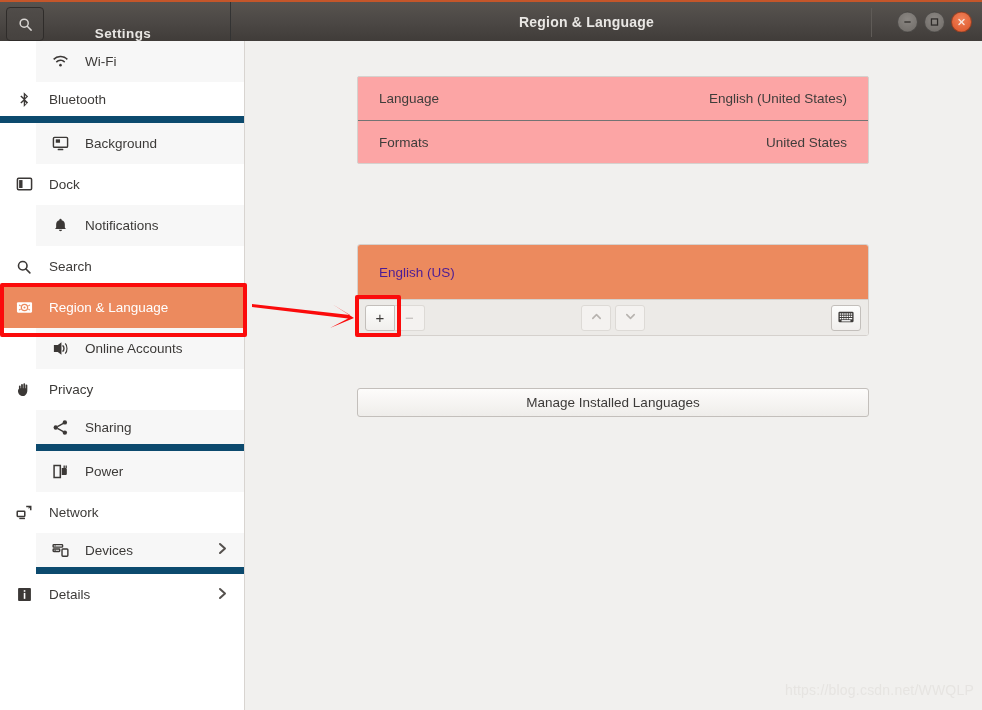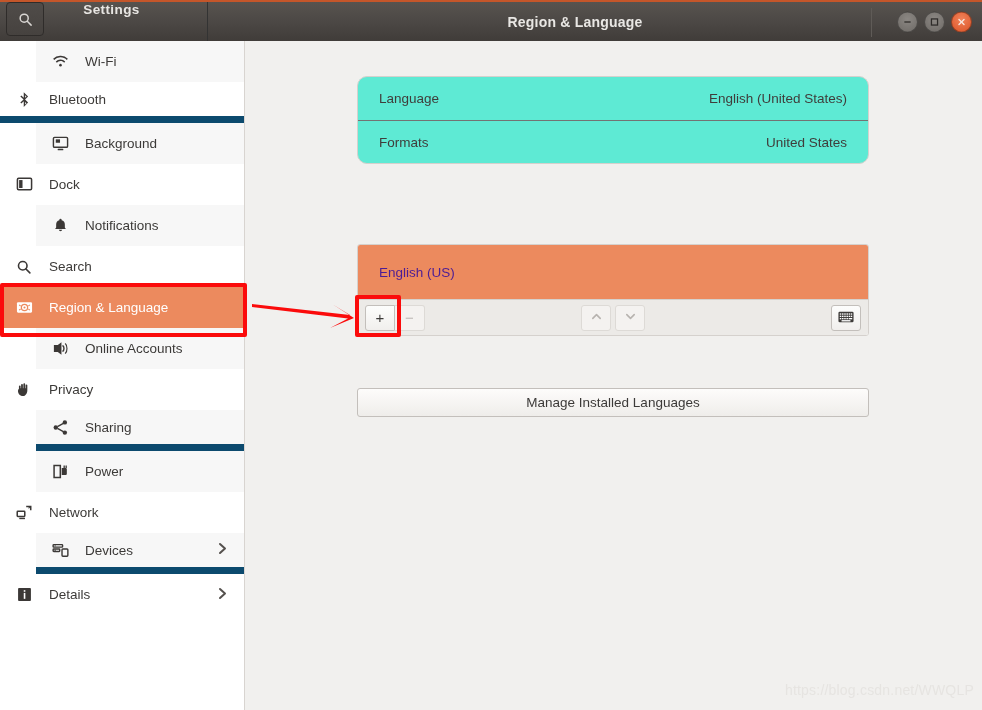--- a/index.html
+++ b/index.html
@@ -25,24 +25,24 @@
     left: 0; top: 0;
     width: 982px;
     height: 41px;
     background: linear-gradient(to bottom, #57534f 0%, #4c4845 50%, #403c39 100%);
     border-top: 2px solid #c4562a;
     box-sizing: border-box;
     display: flex;
     align-items: center;
   }
   .titlebar-left {
-    width: 208px;
+    width: 231px;
     height: 100%;
     display: flex;
-    align-items: flex-start;
+    align-items: flex-end;
     position: relative;
     border-right: 1px solid #333;
     box-sizing: border-box;
   }
   .search-btn {
     width: 36px;
     height: 32px;
     margin-left: 6px;
     border: 1px solid #2f2c2a;
     border-radius: 4px;
@@ -175,23 +175,23 @@
     width: 736px;
     height: 669px;
     background: #f1f0ee;
     overflow: hidden;
   }
   .panel {
     position: absolute;
     left: 111px;
     top: 35px;
     width: 512px;
-    background: #5eead4;
+    background: #fca5a5;
     border: 1px solid #d5d1cd;
-    border-radius: 10px;
+    border-radius: 2px;
     box-sizing: border-box;
   }
   .panel-row {
     height: 43px;
     display: flex;
     align-items: center;
     justify-content: space-between;
     padding: 0 21px;
     box-sizing: border-box;
     font-size: 13.5px;

